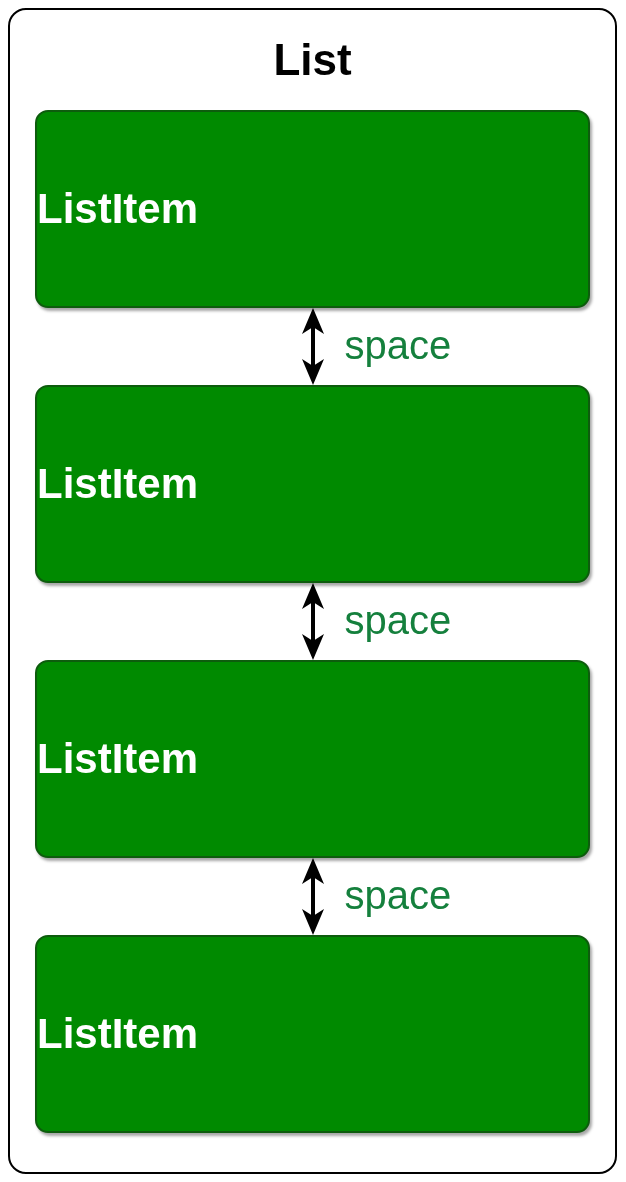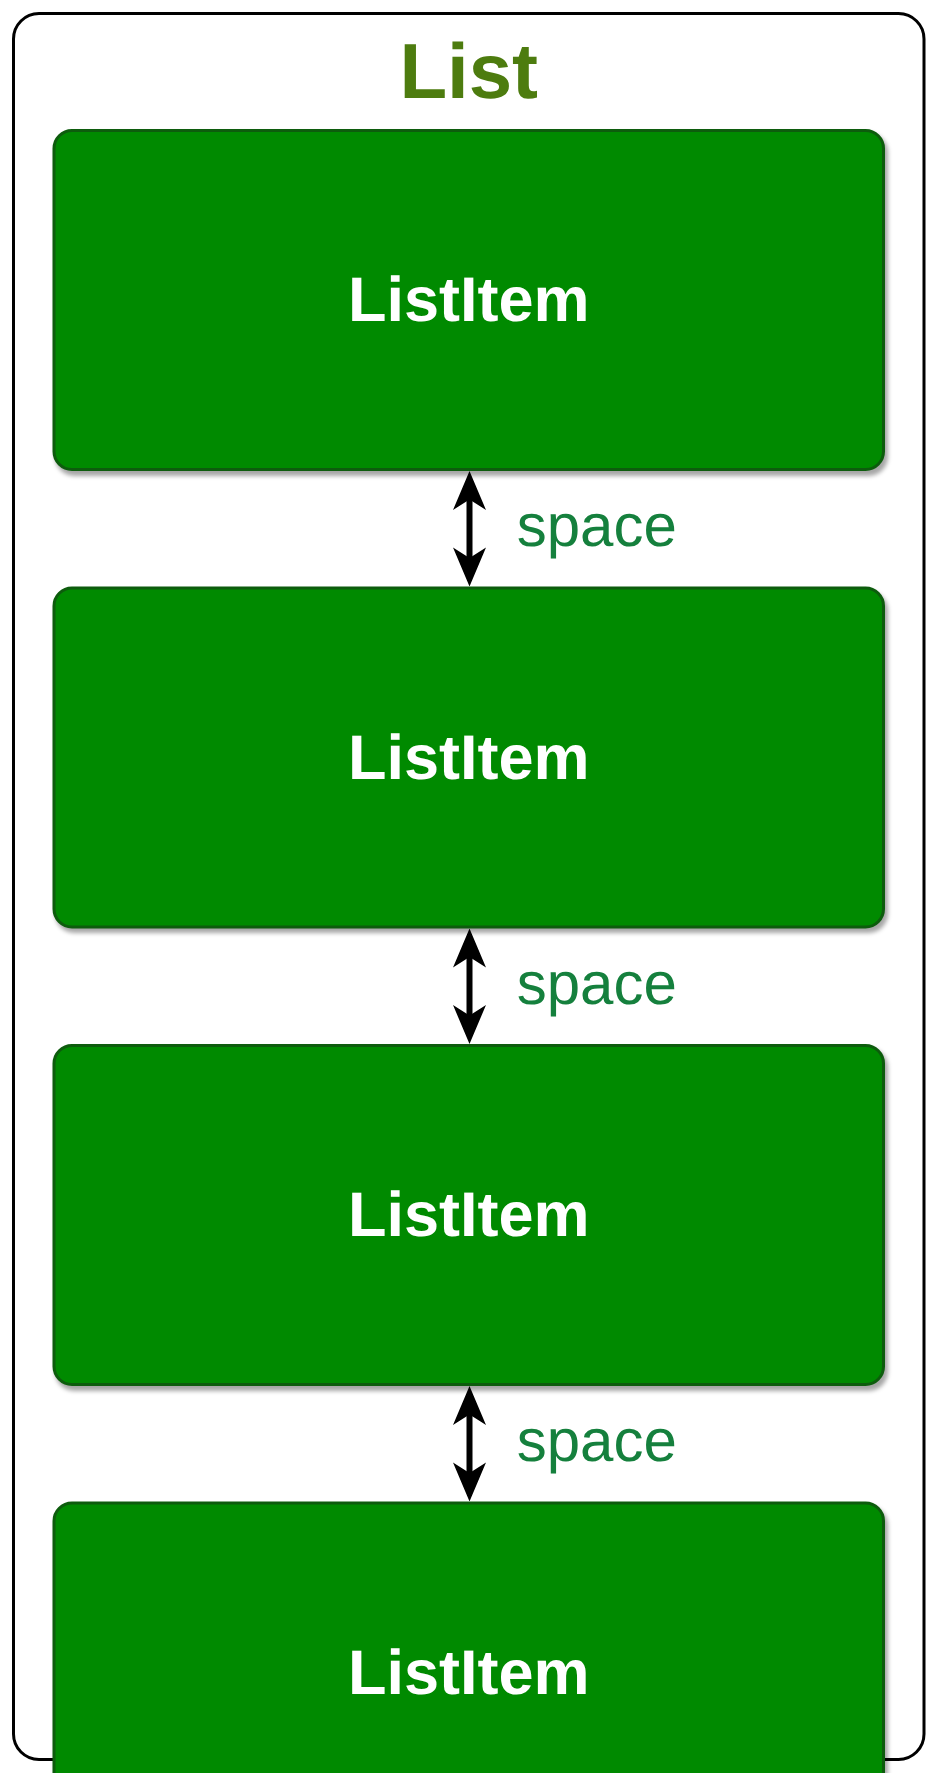--- a/index.html
+++ b/index.html
@@ -20,40 +20,39 @@
     left: 8px;
     top: 8px;
     width: 609px;
     height: 1166px;
     box-sizing: border-box;
     border: 2px solid #000000;
     border-radius: 18px;
     background: #ffffff;
   }
   .list-title {
-    height: 76px;
+    height: 100px;
     display: flex;
     align-items: center;
     justify-content: center;
-    font-size: 52px;
+    font-size: 44px;
     font-weight: bold;
-    color: #4d7c0f;
+    color: #000000;
     letter-spacing: 0px;
   }
   .list-item {
     margin: 0 25px;
-    height: 228px;
+    height: 198px;
     box-sizing: border-box;
     background: #008A00;
     border: 2px solid #0D5C0D;
     border-radius: 13px;
     box-shadow: 2px 3px 3px rgba(0,0,0,0.35);
     display: flex;
     align-items: center;
-    justify-content: center;
   }
   .list-item-label {
     color: #ffffff;
     font-size: 42px;
     font-weight: bold;
   }
   .spacer {
     position: relative;
     height: 77px;
     margin: 0 25px;

